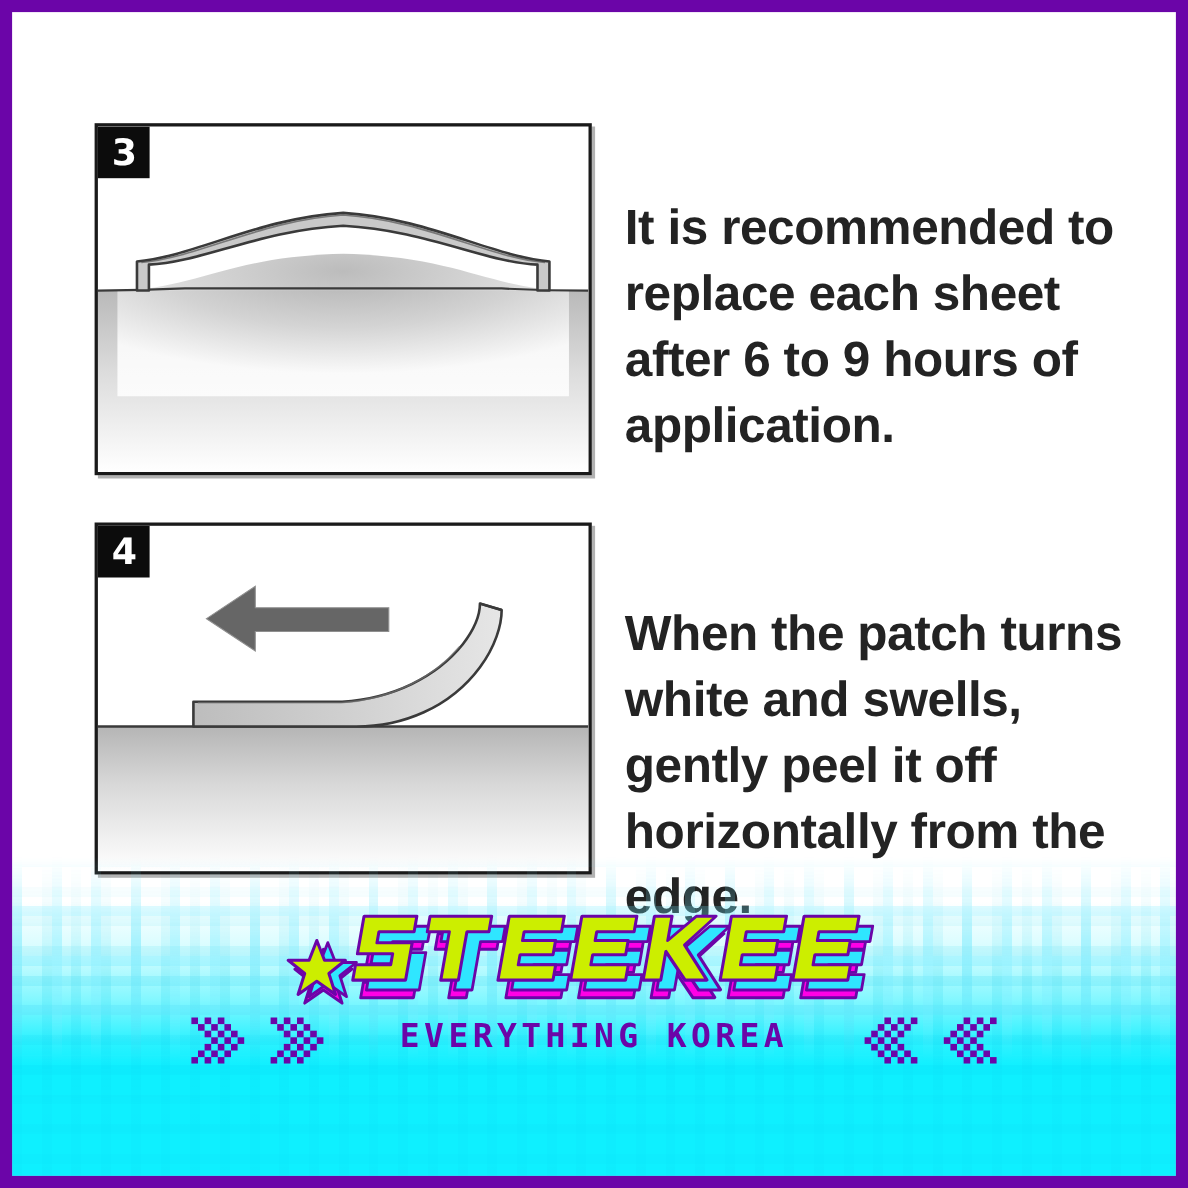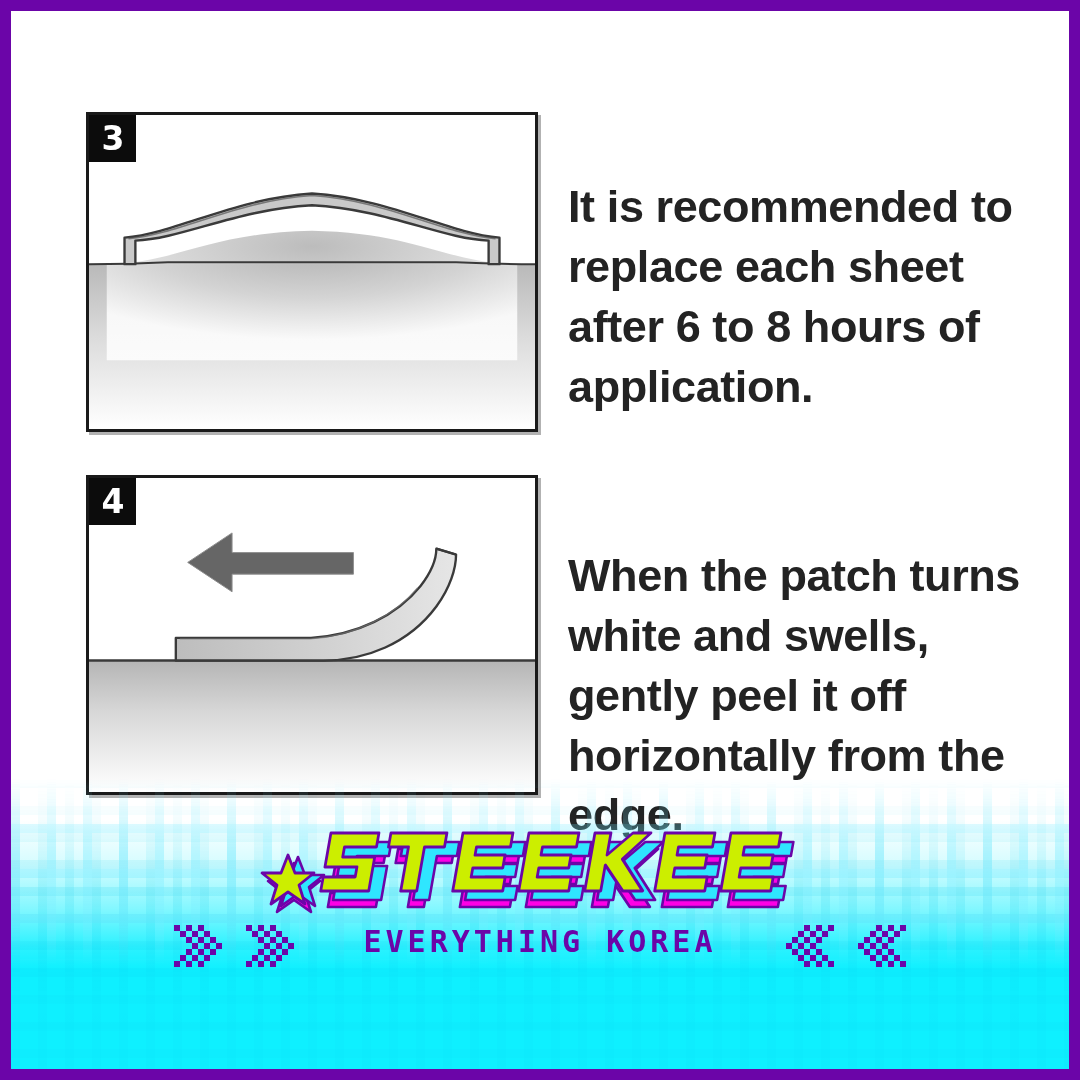--- a/index.html
+++ b/index.html
@@ -218,21 +218,21 @@
           <path d="M352,72 L372,78" fill="none" stroke="#3a3a3a" stroke-width="2.2"></path>
 
           <g>
             <path d="M268,92 L268,70 L145,70 L145,50 L100,80 L145,110 L145,92 Z" transform="translate(0,6)" fill="#666666" stroke="#8f8f8f" stroke-width="1"></path>
           </g>
         </svg>
       </div>
       <div class="badge">4</div>
     </div>
 
-    <div class="instr" id="text-3">It is recommended to replace each sheet after 6 to 8 hours of application.</div>
+    <div class="instr" id="text-3">It is recommended to replace each sheet after 6 to 9 hours of application.</div>
     <div class="instr" id="text-4">When the patch turns white and swells, gently peel it off horizontally from the edge.</div>
 
     <div class="brandstrip">
       <div class="cyanfade"></div>
       <div class="pixels"></div>
       <div class="pixels2"></div>
 
       <div class="logo-wrap">
         <svg width="560" height="100" viewBox="0 0 560 100" aria-hidden="true">
           <defs>

